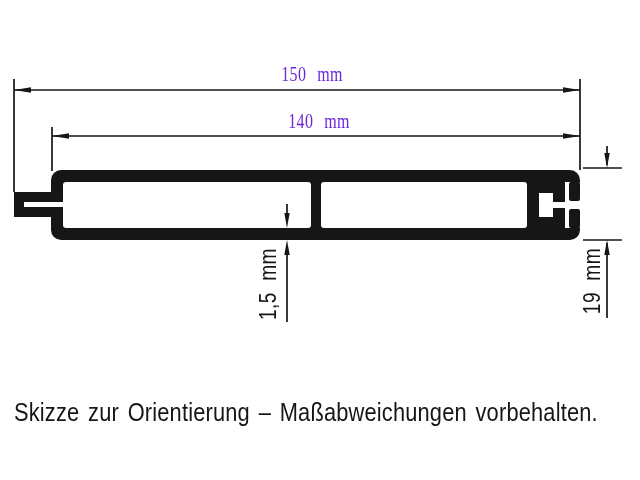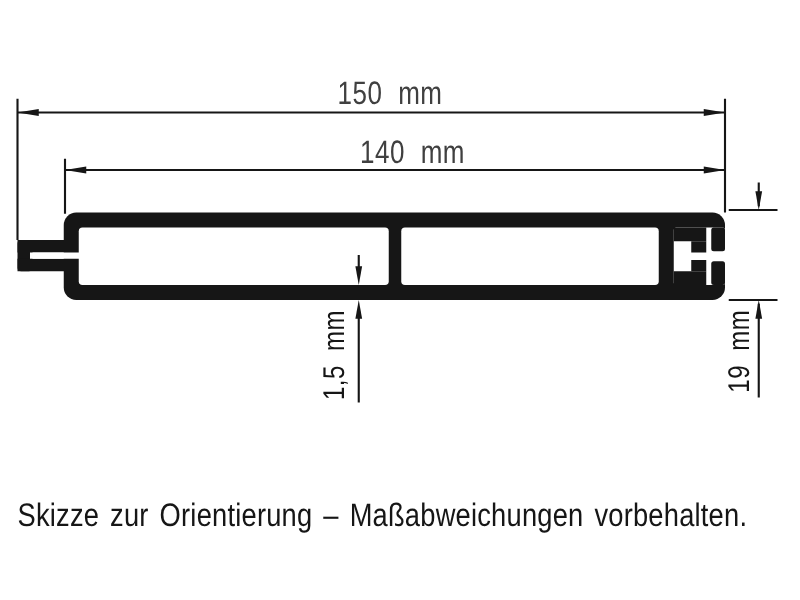--- a/index.html
+++ b/index.html
@@ -9,26 +9,27 @@
     font-family: "Liberation Sans", "DejaVu Sans", sans-serif;
     color: #161616;
     overflow: hidden;
     position: relative;
   }
   .canvas { position: absolute; left: 0; top: 0; width: 640px; height: 480px; }
   svg.drawing { position: absolute; left: 0; top: 0; }
 
   .dimlabel {
     position: absolute;
-    font-size: 26px;
+    font-size: 20px;
     line-height: 1;
     white-space: nowrap;
-    color: #404040;
+    color: #6d28d9;
     letter-spacing: 0.5px;
     word-spacing: 8px;
+    font-family: Liberation Serif, serif;
   }
   .dimlabel .cond { display: inline-block; transform: scaleX(0.80); transform-origin: center; }
 
   .h-center { transform: translate(-50%, -50%); }
 
   .v-label {
     position: absolute;
     font-size: 24px;
     line-height: 1;
     white-space: nowrap;
@@ -114,21 +115,21 @@
 
       <polygon points="287,228 284.3,213 289.7,213"></polygon>
       <polygon points="287,240 284.3,255 289.7,255"></polygon>
     </g>
   </svg>
 
   <div class="dimlabel h-center" style="left:312px; top:74px;">
     <span class="cond">150 mm</span>
   </div>
 
-  <div class="dimlabel h-center" style="left:330px; top:121px;">
+  <div class="dimlabel h-center" style="left:319px; top:121px;">
     <span class="cond">140 mm</span>
   </div>
 
   <div class="v-label" style="left:268px; top:284px;">
     <span class="cond">1,5 mm</span>
   </div>
 
   <div class="v-label" style="left:592px; top:281px;">
     <span class="cond">19 mm</span>
   </div>

